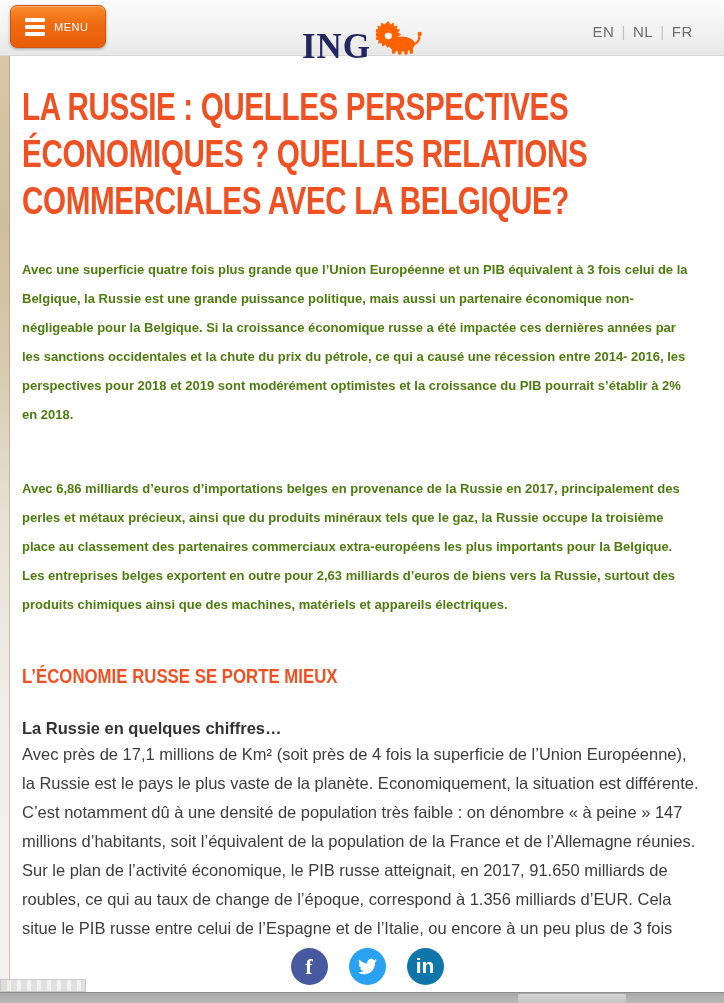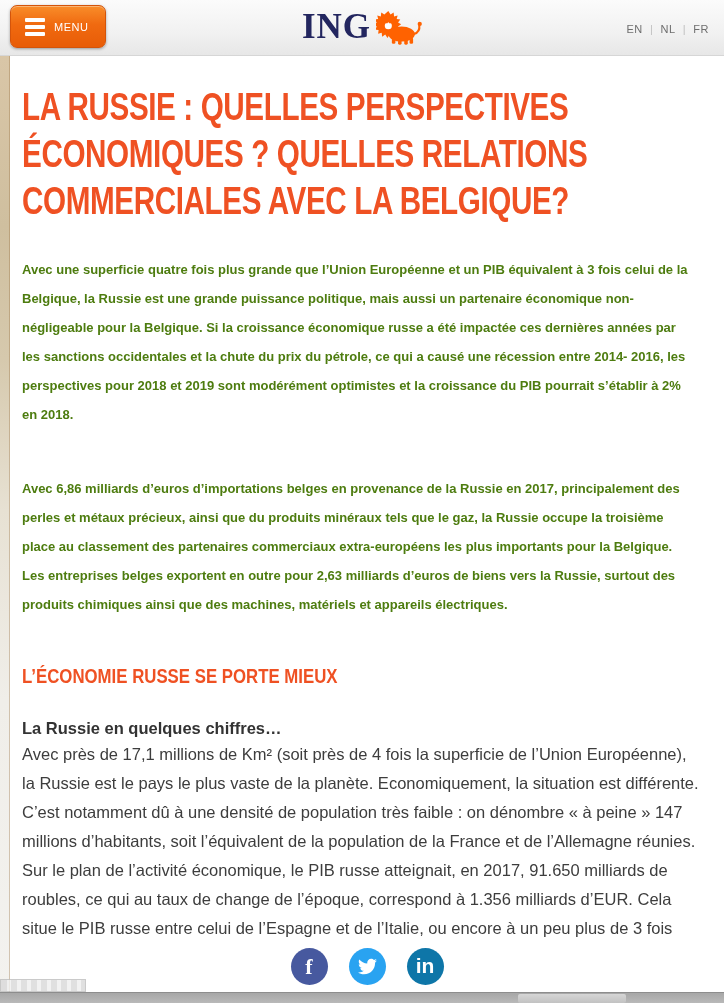--- a/index.html
+++ b/index.html
@@ -30,28 +30,28 @@
   .hamburger span { display: block; width: 20px; height: 4px; background: #fff; border-radius: 1px; }
   .menu-label { font-size: 11px; font-weight: normal; letter-spacing: .5px; }
 
   .brand {
     position: absolute; left: 50%; top: 9px; transform: translateX(-50%);
     display: flex; align-items: center; gap: 5px; cursor: pointer;
   }
   .brand-text {
     font-family: "Liberation Serif", serif;
     font-weight: bold; font-size: 35px; line-height: 36px;
-    color: #23265f; letter-spacing: 1px;
+    color: #23265f; letter-spacing: 1px; margin-top: 20px;
   }
   .lion-icon { width: 46px; height: 36px; }
 
   .lang-switcher {
-    position: absolute; right: 8px; top: 21px;
+    position: absolute; right: 24px; top: 21px;
     display: flex; align-items: center;
-    font-size: 11px; color: #6e6e6e; letter-spacing: .6px; margin-left: 40px;
+    font-size: 15px; color: #6e6e6e; letter-spacing: .6px; margin-left: 40px;
   }
   .lang-item { padding: 2px 7px; cursor: pointer; }
   .lang-sep { color: #c0c0c0; }
 
   
   .bg-strip {
     position: absolute; left: 0; top: 56px; bottom: 0; width: 10px;
     background: linear-gradient(180deg,
       #d9c6a7 0%, #cfbf9f 18%, #d6c9ad 32%,
       #e7e1d3 48%, #f0eee9 68%, #f3f2ef 100%);

